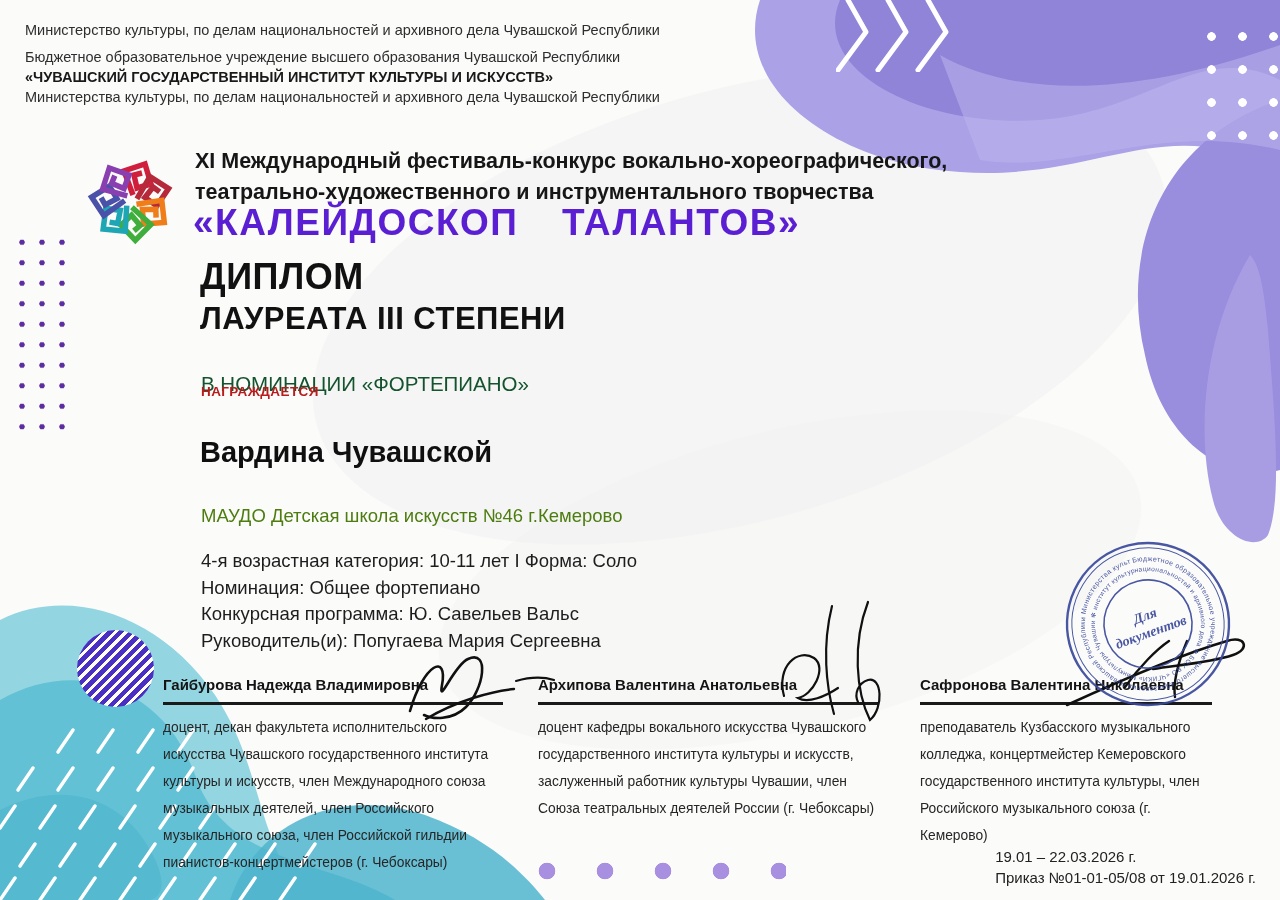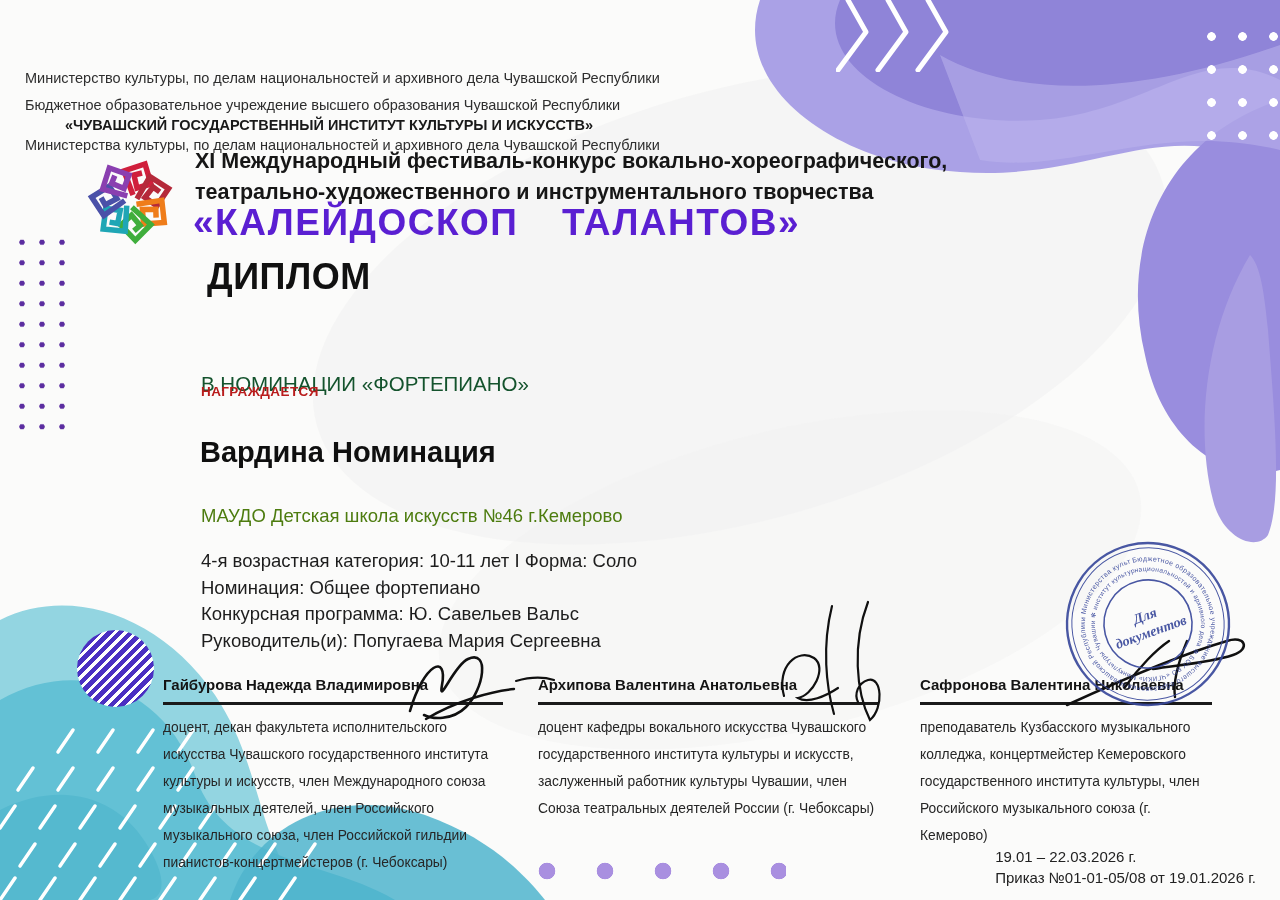--- a/index.html
+++ b/index.html
@@ -21,26 +21,26 @@
     background-size:31px 33px;background-position:2px 2px;z-index:2;}
   #bottom-dots{left:518px;top:858px;width:268px;height:22px;
     background-image:radial-gradient(circle,#a98fe0 8px,transparent 8.6px);
     background-size:58px 22px;background-position:0 2px;}
   #hatch-circle{left:77px;top:630px;width:77px;height:77px;border-radius:50%;z-index:1;
     background:repeating-linear-gradient(135deg,#4a2fc2 0 4.5px,#ffffff 4.5px 7.5px);}
   svg{display:block;}
   
   .z2{z-index:2;}
   #header{left:25px;top:20px;width:780px;font-size:14.5px;line-height:20px;color:#2e2e2e;}
-  #header .h1{margin-bottom:7px;margin-top:48px;}
-  #header .bold{font-weight:700;color:#191919;margin-left:40px;}
+  #header .h1{margin-bottom:7px;}
+  #header .bold{font-weight:700;color:#191919;}
   #festival-subtitle{left:195px;top:146px;width:800px;font-size:21.5px;font-weight:700;line-height:31px;color:#161616;}
   #festival-title{left:193px;top:202px;font-size:37px;font-weight:900;letter-spacing:1.5px;word-spacing:10px;
     color:#5a1fd2;white-space:pre;}
-  #award-type{left:200px;top:256px;font-size:36px;font-weight:800;letter-spacing:.5px;color:#111;margin-left:7px;}
+  #award-type{left:200px;top:256px;font-size:36px;font-weight:800;letter-spacing:.5px;color:#111;}
   #award-degree{left:200px;top:301px;font-size:31px;font-weight:800;letter-spacing:.5px;color:#111;}
   #nomination{left:201px;top:372px;font-size:20.5px;font-weight:500;color:#14532d;}
   #awarded{left:201px;top:384px;font-size:13.5px;font-weight:600;letter-spacing:.4px;color:#b91c1c;}
   #recipient{left:200px;top:436px;font-size:29px;font-weight:700;color:#0f0f0f;}
   #school{left:201px;top:505px;font-size:18.5px;color:#4d7c0f;}
   #details{left:201px;top:548px;font-size:18.5px;line-height:26.5px;color:#1d1d1d;}
   .sig-col{top:676px;z-index:2;}
   #sig1{left:163px;width:340px;}
   #sig2{left:538px;width:340px;}
   #sig3{left:920px;width:292px;}
@@ -143,23 +143,24 @@
     <use href="#arm" stroke="#8a3fb0" transform="rotate(216)"></use>
   </svg>
 
   <div class="abs z2" id="festival-subtitle">
     <div>XI Международный фестиваль-конкурс вокально-хореографического,</div>
     <div>театрально-художественного и инструментального творчества</div>
   </div>
   <div class="abs z2" id="festival-title">«КАЛЕЙДОСКОП  ТАЛАНТОВ»</div>
 
   <div class="abs z2" id="award-type">ДИПЛОМ</div>
+  <div class="abs z2" id="award-degree">ЛАУРЕАТА III СТЕПЕНИ</div>
   <div class="abs z2" id="nomination">В НОМИНАЦИИ «ФОРТЕПИАНО»</div>
   <div class="abs z2" id="awarded">НАГРАЖДАЕТСЯ</div>
-  <div class="abs z2" id="recipient">Вардина Номинация</div>
+  <div class="abs z2" id="recipient">Вардина Чувашской</div>
   <div class="abs z2" id="school">МАУДО Детская школа искусств №46 г.Кемерово</div>
   <div class="abs z2" id="details">
     <div>4-я возрастная категория: 10-11 лет I Форма: Соло</div>
     <div>Номинация: Общее фортепиано</div>
     <div>Конкурсная программа: Ю. Савельев Вальс</div>
     <div>Руководитель(и): Попугаева Мария Сергеевна</div>
   </div>
 
   <div class="abs sig-col" id="sig2">
     <div class="sig-name">Архипова Валентина Анатольевна</div>

